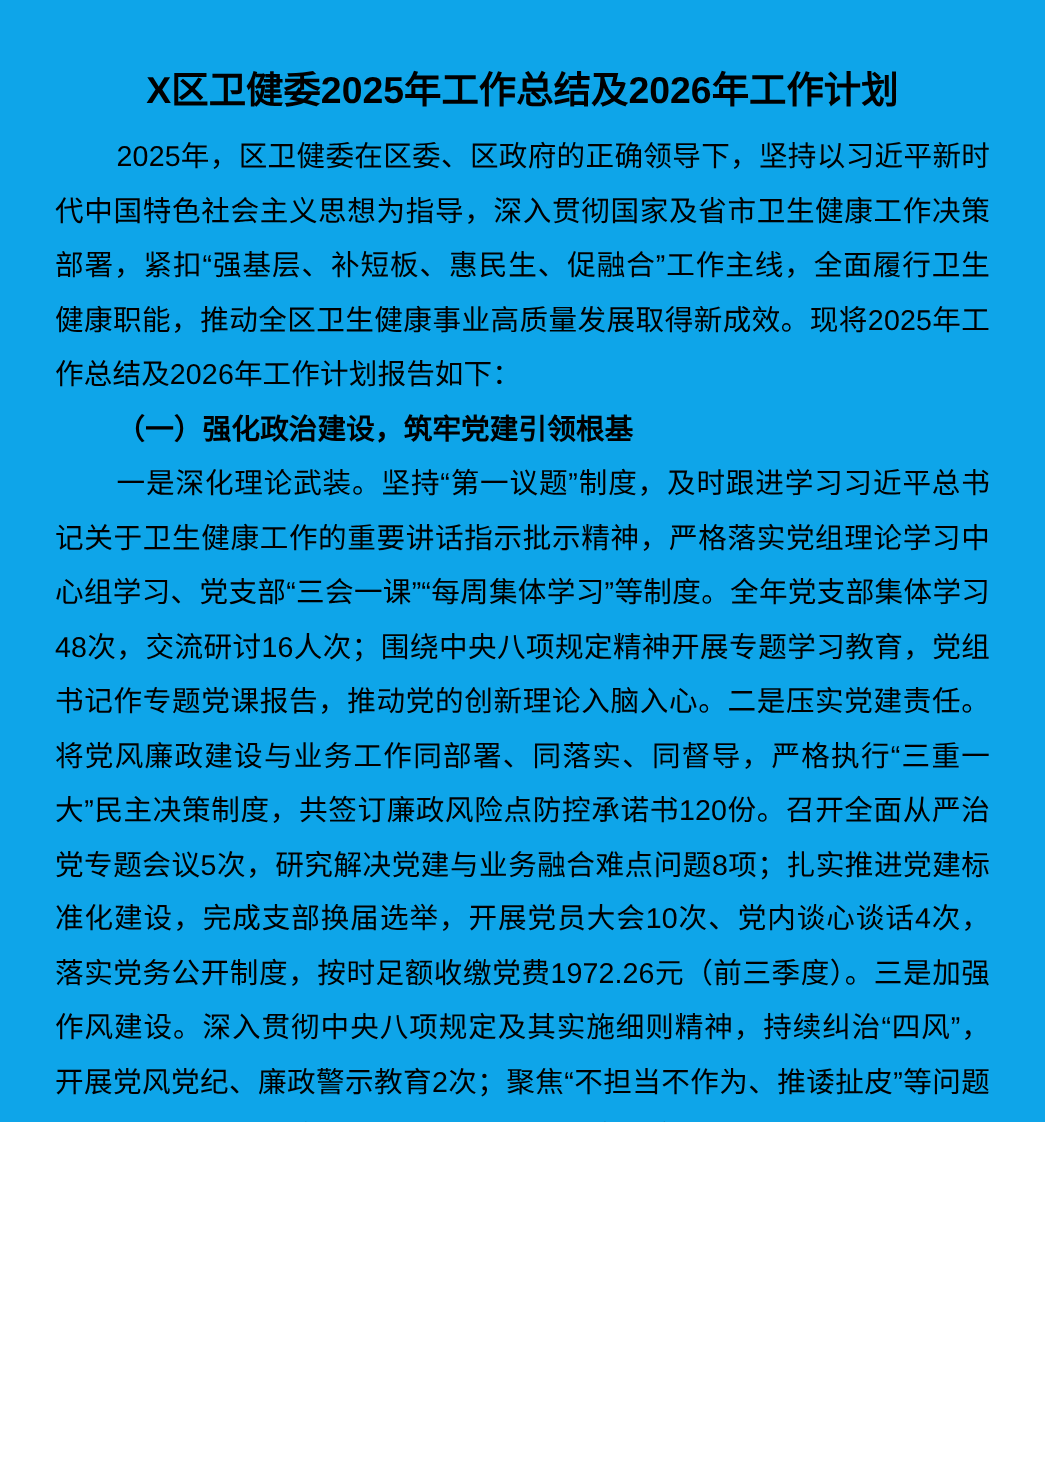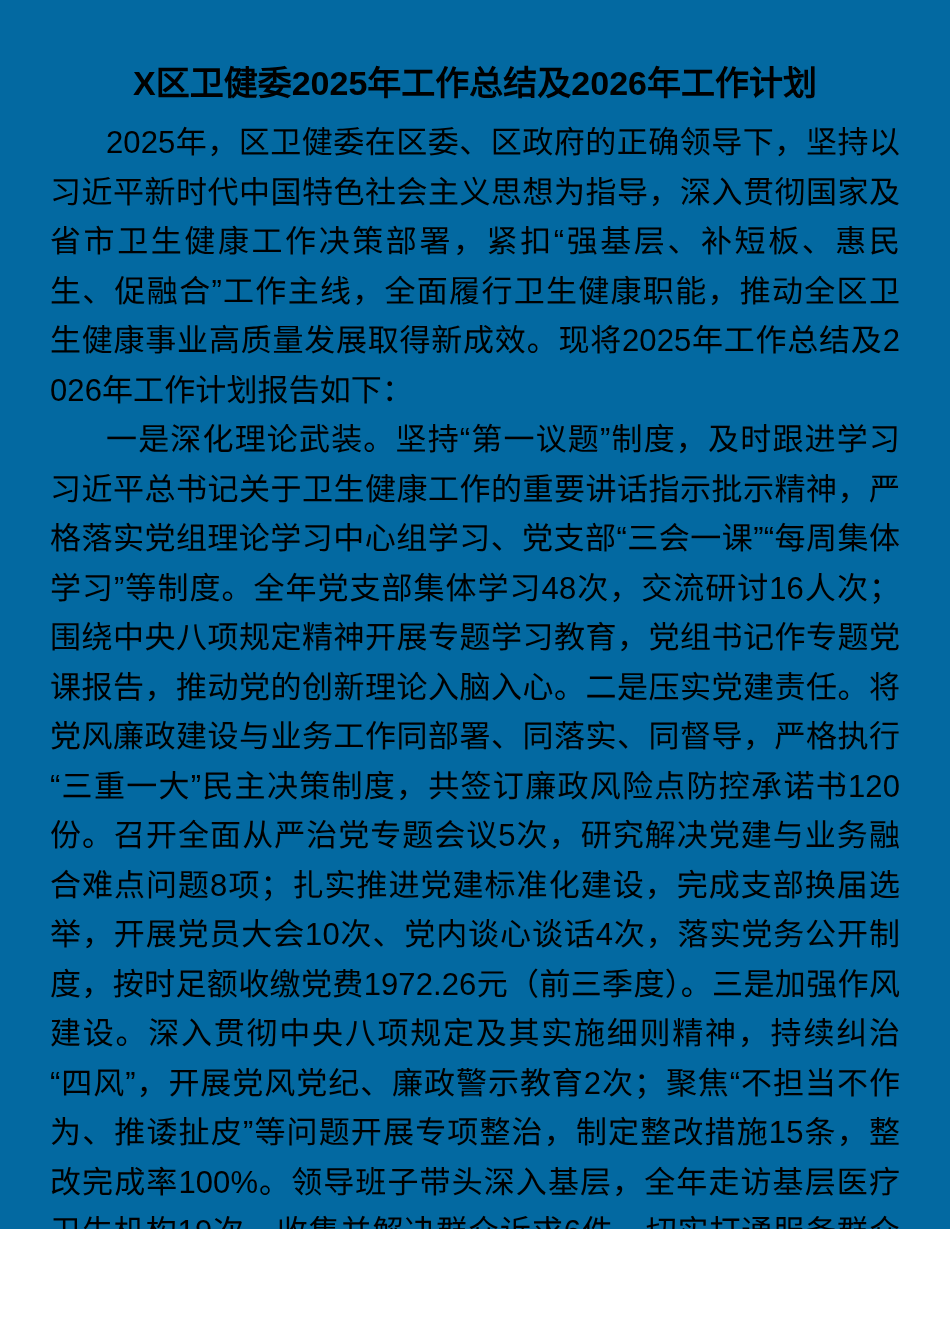--- a/index.html
+++ b/index.html
@@ -5,23 +5,23 @@
 <style>
   html, body {
     margin: 0;
     padding: 0;
     background: #ffffff;
   }
 
   .page {
     position: relative;
     width: 950px;
-    height: 1229px;
+    height: 1020px;
     margin: 0 auto;
-    background: #0369a1;
+    background: #0ea5e9;
     overflow: hidden;
     font-family: "Liberation Sans", "DejaVu Sans", sans-serif;
     color: #000000;
     -webkit-font-smoothing: antialiased;
   }
 
   .content {
     position: absolute;
     left: 50px;
     top: 0;
@@ -39,21 +39,21 @@
     letter-spacing: 0px;
     padding-top: 58px;
     padding-bottom: 10px;
     white-space: nowrap;
   }
 
   
   .para {
     margin: 0;
     padding: 0;
-    font-size: 31px;
+    font-size: 26px;
     line-height: 49.5px;
     text-align: justify;
     text-justify: inter-ideograph;
     text-indent: 56px;
     letter-spacing: 0.1px;
     word-break: break-all;
   }
 
   .para.heading-1 {
     text-indent: 56px;
@@ -69,19 +69,20 @@
 <body>
 
 <div class="page">
   <div class="content">
 
     <h1 class="doc-title">X区卫健委2025年工作总结及2026年工作计划</h1>
 
     <p class="para">2025年，区卫健委在区委、区政府的正确领导下，坚持以习近平新时代中国特色社会主义思想为指导，深入贯彻国家及省市卫生健康工作决策部署，紧扣“强基层、补短板、惠民生、促融合”工作主线，全面履行卫生健康职能，推动全区卫生健康事业高质量发展取得新成效。现将2025年工作总结及2026年工作计划报告如下：</p>
 
 
+    <p class="para heading-2">（一）强化政治建设，筑牢党建引领根基</p>
 
     <p class="para">一是深化理论武装。坚持“第一议题”制度，及时跟进学习习近平总书记关于卫生健康工作的重要讲话指示批示精神，严格落实党组理论学习中心组学习、党支部“三会一课”“每周集体学习”等制度。全年党支部集体学习48次，交流研讨16人次；围绕中央八项规定精神开展专题学习教育，党组书记作专题党课报告，推动党的创新理论入脑入心。二是压实党建责任。将党风廉政建设与业务工作同部署、同落实、同督导，严格执行“三重一大”民主决策制度，共签订廉政风险点防控承诺书120份。召开全面从严治党专题会议5次，研究解决党建与业务融合难点问题8项；扎实推进党建标准化建设，完成支部换届选举，开展党员大会10次、党内谈心谈话4次，落实党务公开制度，按时足额收缴党费1972.26元（前三季度）。三是加强作风建设。深入贯彻中央八项规定及其实施细则精神，持续纠治“四风”，开展党风党纪、廉政警示教育2次；聚焦“不担当不作为、推诿扯皮”等问题开展专项整治，制定整改措施15条，整改完成率100%。领导班子带头深入基层，全年走访基层医疗卫生机构19次，收集并解决群众诉求6件，切实打通服务群众“最后一公里”。</p>
 
     <p class="para heading-2">（二）每周集体学习，深化医政医管工作</p>
 
   </div>
 </div>
 
 </body></html>

